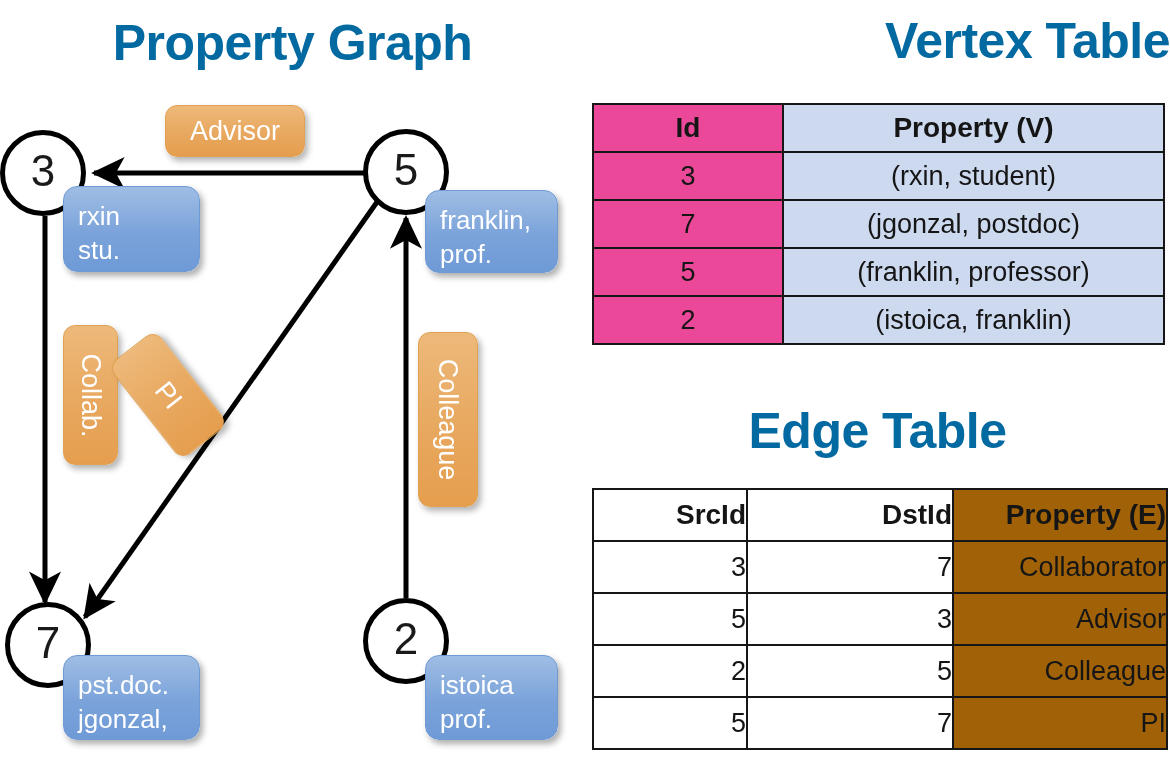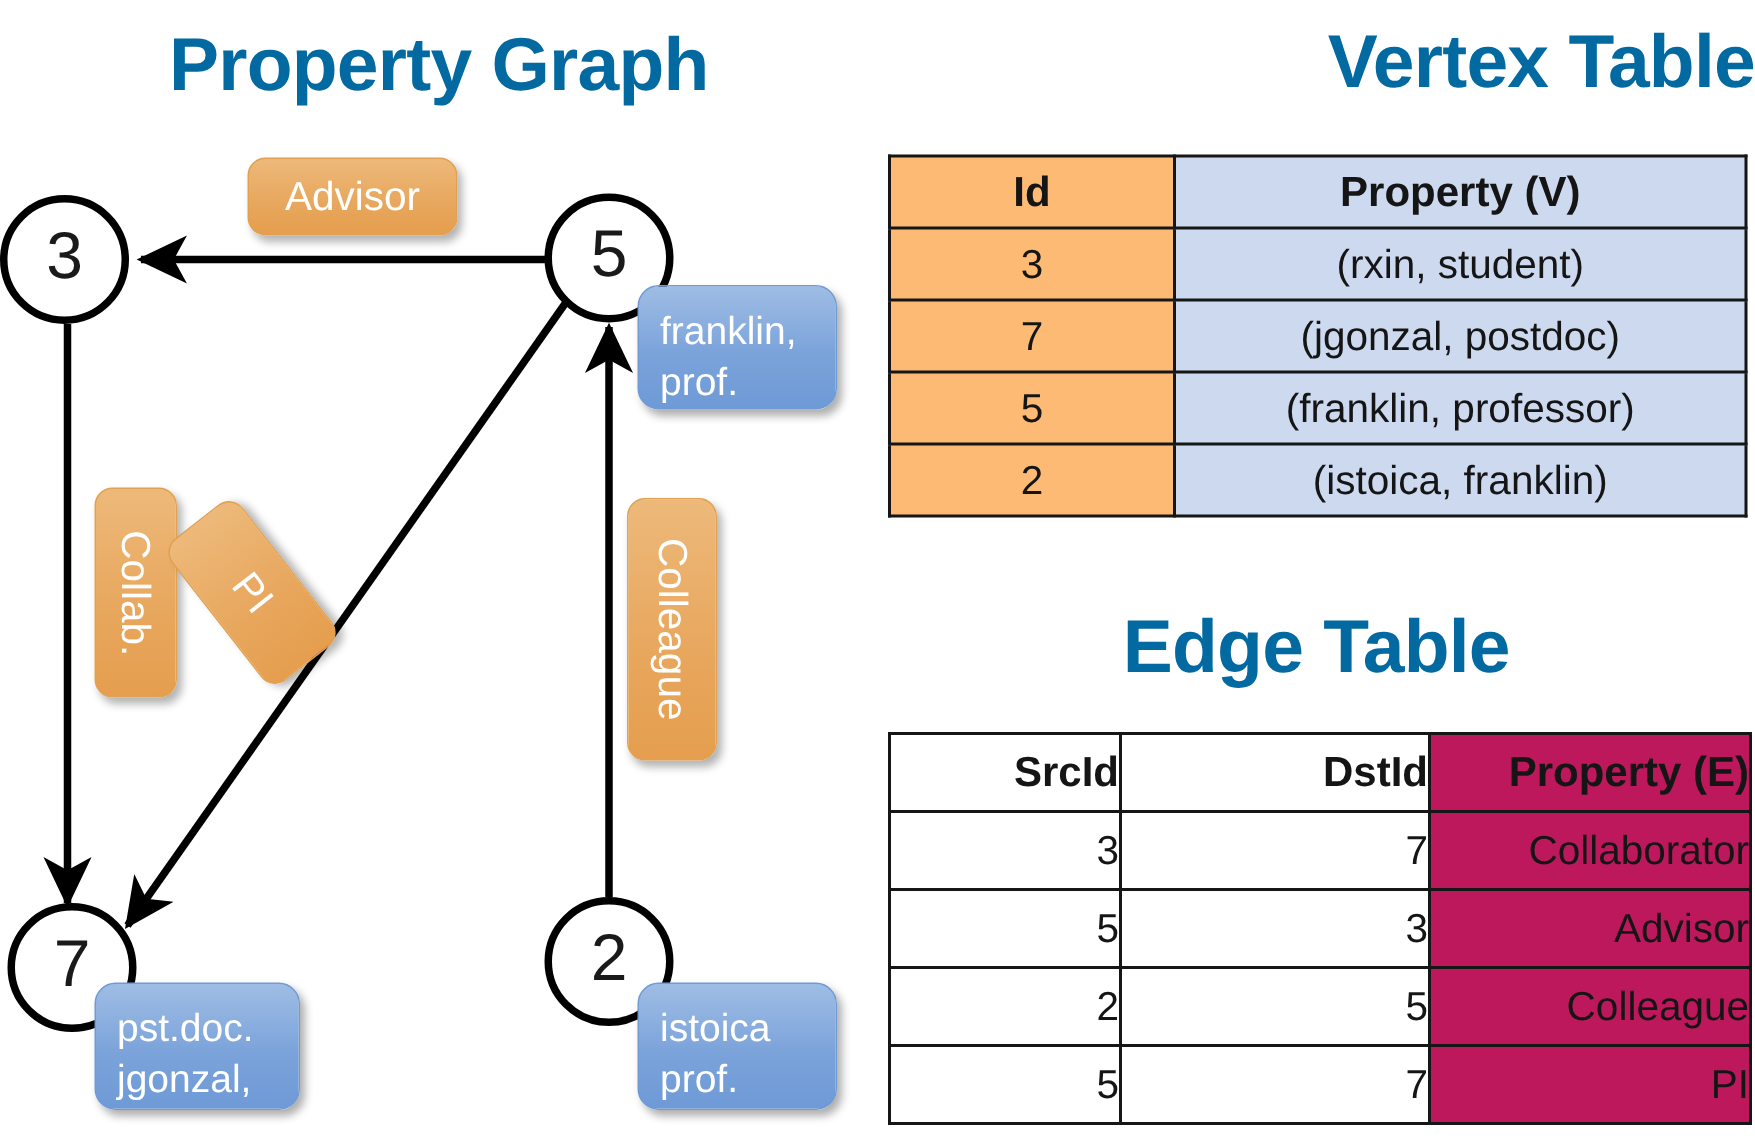--- a/index.html
+++ b/index.html
@@ -57,27 +57,27 @@
   }
   table.gtbl td,table.gtbl th{
     border:2px solid #161616;
     text-align:center;font-weight:400;color:#151515;
     font-size:27px;padding:0;height:46px;
     font-family:"Liberation Sans", sans-serif;
   }
   table.gtbl th{font-weight:bold;font-size:28px;}
 
   #vertex-table{left:592px;top:103px;width:573px;}
-  #vertex-table .c-id{width:188px;background:#fdba74;}
+  #vertex-table .c-id{width:188px;background:#ec4899;}
   #vertex-table .c-prop{background:#ccd9ef;}
 
   #edge-table{left:592px;top:488px;width:576px;}
   #edge-table .c-src{width:152px;background:#ffffff;}
   #edge-table .c-dst{width:176px;background:#ffffff;padding-left:28px;}
-  #edge-table .c-prop{background:#be185d;}
+  #edge-table .c-prop{background:#a16207;}
   #edge-table td,#edge-table th{height:50px;text-align:right;}
 </style>
 </head>
 <body>
 
 <div class="title" id="title-property-graph">Property Graph</div>
 
 <div class="title" id="title-vertex-table">Vertex Table</div>
 
 <div class="title" id="title-edge-table">Edge Table</div>
@@ -106,20 +106,24 @@
   <div class="vnode" style="left:363px;top:39px;">
     <span>5</span>
   </div>
   <div class="vnode" style="left:5px;top:512px;">
     <span>7</span>
   </div>
   <div class="vnode" style="left:363px;top:508px;">
     <span>2</span>
   </div>
 
+  <div class="bluebox" style="left:63px;top:96px;width:137px;height:86px;">
+    <div>rxin</div>
+    <div>stu.</div>
+  </div>
 
   <div class="bluebox" style="left:425px;top:100px;width:133px;height:83px;">
     <div>franklin,</div>
     <div>prof.</div>
   </div>
 
   <div class="bluebox" style="left:63px;top:565px;width:137px;height:85px;">
     <div>pst.doc.</div>
     <div>jgonzal,</div>
   </div>

